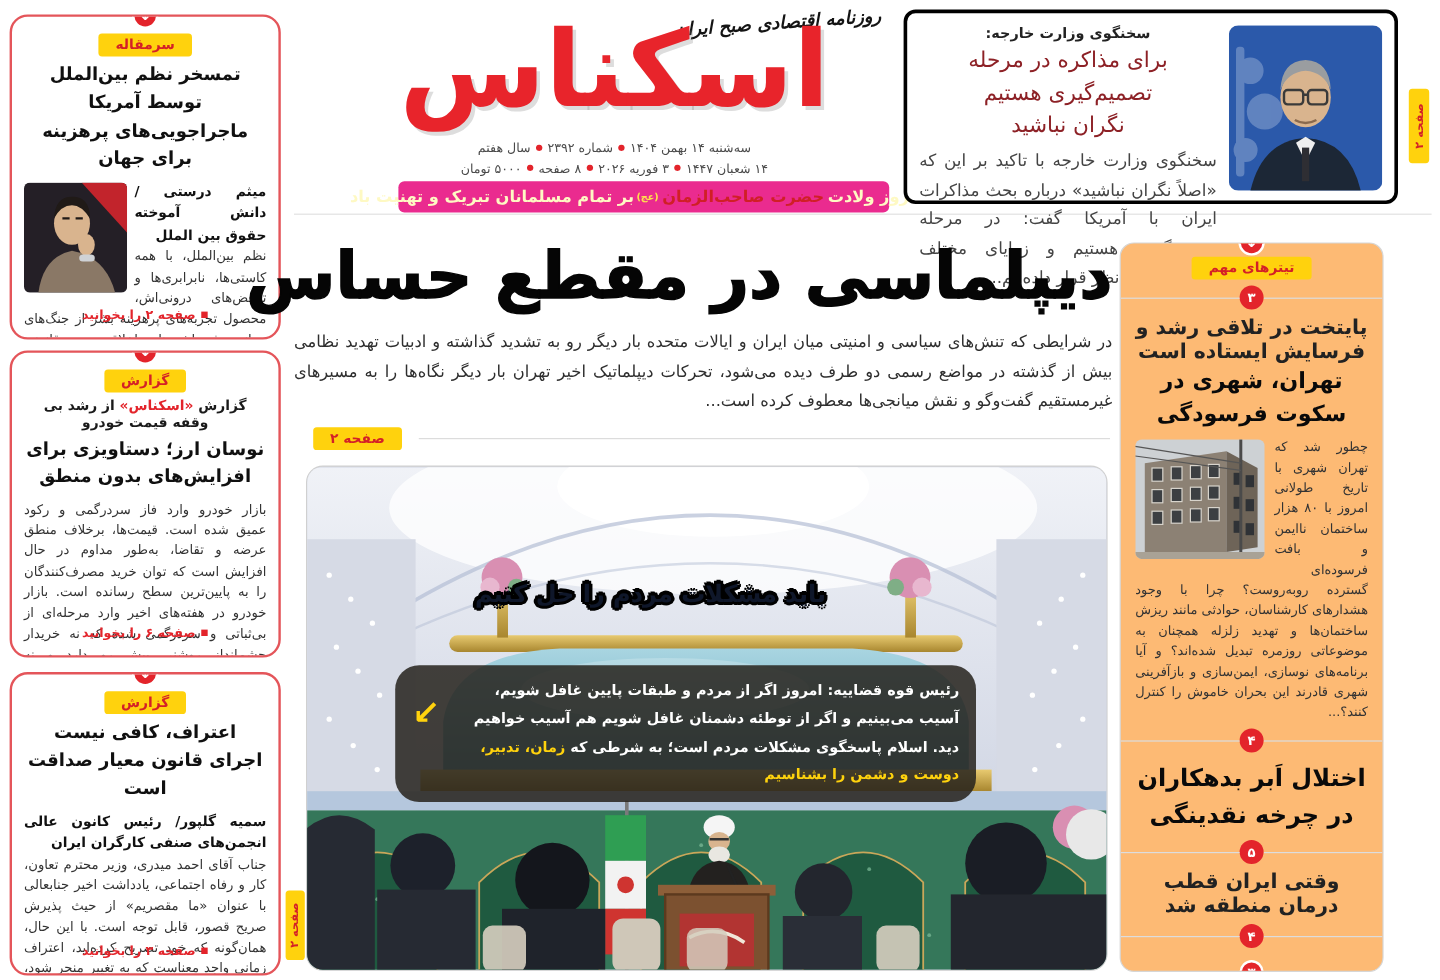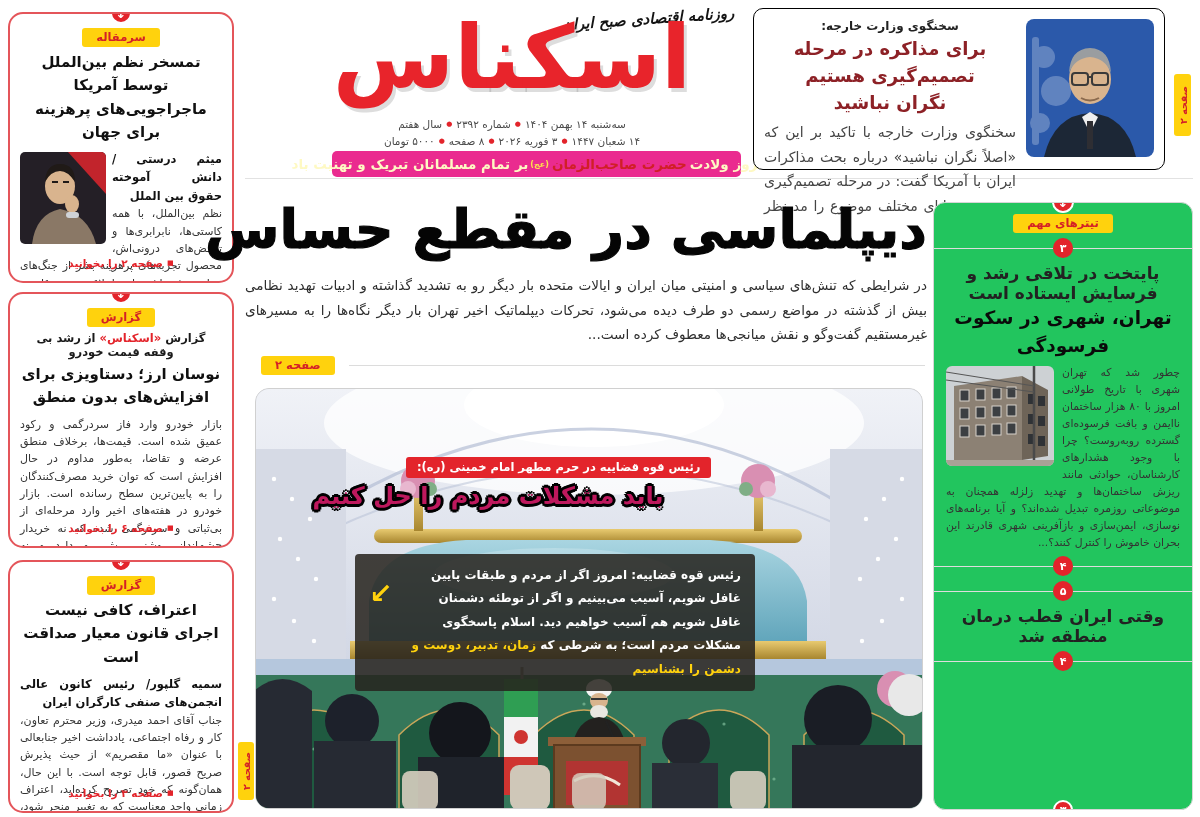--- a/index.html
+++ b/index.html
@@ -34,26 +34,26 @@
                font-size: 10.5px; color: #4a4a4a; line-height: 1.65; }
   .banner { position: absolute; left: 332px; top: 151px; width: 409px; height: 26px;
             background: #ea2b8f; border-radius: 5px; display: flex; align-items: center; justify-content: center;
             font-size: 13.5px; font-weight: bold; white-space: nowrap; }
   .banner .b-y { color: #fef9c3; }
   .banner .b-r { color: #d01f26; margin: 0 3px; }
   .banner .b-s { color: #ffe14c; font-size: 8px; vertical-align: super; margin-left: 2px; }
 
   
   #top-story { position: absolute; left: 753px; top: 8px; width: 412px; height: 162px;
-               border: 1px solid #000000; border-radius: 10px; background: #fff;
+               border: 3px solid #000000; border-radius: 10px; background: #fff;
                padding: 10px; display: flex; gap: 10px; }
   .ts-photo { flex: none; width: 128px; height: 138px; border-radius: 8px; overflow: hidden; }
   .ts-text { flex: 1; min-width: 0; }
   .ts-kicker { font-size: 12px; font-weight: bold; color: #222; text-align: center; }
-  .ts-headline { font-size: 18px; font-weight: bold; color: #8d2126; text-align: center; line-height: 1.5;
+  .ts-headline { font-size: 18px; font-weight: normal; color: #8d2126; text-align: center; line-height: 1.5;
                  margin: 2px 0 4px; white-space: pre-line; }
   .ts-body { font-size: 14px; color: #444; text-align: justify; line-height: 1.75; }
 
   .vtab { position: absolute; background: #ffd20d; border-radius: 3px; z-index: 6; }
   #vtab-top { left: 1174px; top: 74px; width: 17px; height: 62px; }
   #vtab-photo { left: 238px; top: 742px; width: 16px; height: 58px; }
   .vtab .vt { position: absolute; left: 50%; top: 50%; transform: translate(-50%,-50%) rotate(-90deg);
               white-space: nowrap; font-size: 9.5px; font-weight: bold; color: #d42027; }
 
   
@@ -81,33 +81,33 @@
   .lead-tagrow { position: relative; margin-top: 9px; height: 20px; }
   .lead-tagrow .ytag { position: absolute; left: 16px; top: 0; }
   .lead-tagrow .rule { position: absolute; left: 104px; right: 2px; top: 9px; height: 1px; background: #dcdcdc; }
 
   
   #photo { position: absolute; left: 255px; top: 388px; width: 668px; height: 421px;
            border-radius: 14px; overflow: hidden; border: 1px solid #d0d0d0; background: #c9cfdd; }
   #photo svg { display: block; }
   .ph-label { position: absolute; top: 68px; left: 150px; background: #e3242b; color: #fff;
               font-size: 11.5px; font-weight: bold; padding: 3px 11px 4px; border-radius: 3px; white-space: nowrap; }
-  .ph-title { position: absolute; top: 93px; left: 32px; width: 400px; text-align: center;
-              font-size: 24px; font-weight: bold; color: #be185d; white-space: nowrap;
+  .ph-title { position: absolute; top: 93px; left: 32px; width: 400px; 
+              font-size: 20px; font-weight: bold; color: #0f172a; white-space: nowrap;
               text-shadow: 2px 2px 0 #000, -2px 2px 0 #000, 2px -2px 0 #000, -2px -2px 0 #000,
                            0 3px 0 #000, 3px 0 0 #000, -3px 0 0 #000, 0 -3px 0 #000; }
-  .ph-quote { position: absolute; top: 165px; left: 73px; width: 400px; background: rgba(38,35,29,0.86);
-              border-radius: 4px; padding: 10px 14px; display: flex; gap: 12px; align-items: flex-start; margin-left: 26px; }
+  .ph-quote { position: absolute; top: 165px; left: 73px; width: 484px; background: rgba(38,35,29,0.86);
+              border-radius: 20px; padding: 10px 14px; display: flex; gap: 12px; align-items: flex-start; }
   .ph-quote .qtext { flex: 1; font-size: 12px; font-weight: bold; color: #fff; line-height: 1.95; text-align: right; }
   .ph-quote .qy { color: #ffd20d; }
   .ph-quote .arrow { flex: none; color: #ffd20d; font-size: 28px; font-weight: bold; line-height: 1; margin-top: 16px; }
 
   
-  #sidebar { position: absolute; left: 933px; top: 202px; width: 260px; height: 608px;
-             border: 1px solid #d6d6d6; border-radius: 12px; background: #22c55e;
+  #sidebar { position: absolute; left: 933px; top: 202px; width: 220px; height: 608px;
+             border: 1px solid #d6d6d6; border-radius: 12px; background: #fdba74;
              padding: 9px 12px; overflow: hidden; }
   .sb-h { font-weight: bold; color: #0a0a0a; text-align: center; white-space: pre-line; }
   .sb-h1 { font-size: 20px; line-height: 1.55; margin: 6px 0 4px; }
   .sb-kicker { font-size: 17px; font-weight: bold; color: #222; text-align: center; margin-top: 3px; }
   .sb-h2 { font-size: 18.5px; line-height: 1.5; margin: 1px 0 4px; }
   .sb-body { font-size: 10.8px; color: #333; text-align: justify; line-height: 1.58; }
   .sb-photo { float: left; width: 108px; height: 100px; border-radius: 6px; overflow: hidden; margin: 2px 8px 4px 0; }
   .sb-sep { display: flex; align-items: center; margin: 5px -12px; }
   .sb-sep::before, .sb-sep::after { content: ""; flex: 1; height: 1px; background: #ddd; }
   .num { width: 20px; height: 20px; border-radius: 50%; background: #e3242b; color: #fff;
@@ -329,21 +329,20 @@
       <rect x="256" y="376" width="40" height="45" rx="9" fill="#cfc7b8"></rect>
       <circle cx="432" cy="354" r="24" fill="#23262e"></circle>
         <rect x="398" y="374" width="66" height="47" fill="#2a2e37"></rect>
       <circle cx="584" cy="330" r="34" fill="#1a1d25"></circle>
         <rect x="538" y="356" width="130" height="65" fill="#23262e"></rect>
       <circle cx="655" cy="306" r="21" fill="#e8e8e8"></circle>
       <rect x="148" y="382" width="36" height="39" rx="8" fill="#d4ccbd" opacity="0.92"></rect>
       <rect x="318" y="384" width="34" height="37" rx="8" fill="#d4ccbd" opacity="0.85"></rect>
       <rect x="476" y="382" width="36" height="39" rx="8" fill="#d4ccbd" opacity="0.92"></rect>
     </svg>
-    <div class="ph-label">رئیس قوه قضاییه در حرم مطهر امام خمینی (ره):</div>
     <div class="ph-title">باید مشکلات مردم را حل کنیم</div>
     <div class="ph-quote">
       <div class="qtext"><span>رئیس قوه قضاییه: امروز اگر از مردم و طبقات پایین غافل شویم، آسیب می‌بینیم و اگر از توطئه دشمنان غافل شویم هم آسیب خواهیم دید. اسلام پاسخگوی مشکلات مردم است؛ به شرطی که </span><span class="qy">زمان، تدبیر، دوست و دشمن را بشناسیم</span></div>
       <div class="arrow">↙</div>
     </div>
   </div>
   <div class="vtab" id="vtab-photo">
     <span class="vt">صفحه ۲</span>
   </div>
 
@@ -391,20 +390,22 @@
           <rect x="0" y="94" width="108" height="6" fill="#a9a296"></rect>
         </svg>
       </div>
       <div class="sb-body">چطور شد که تهران شهری با تاریخ طولانی امروز با ۸۰ هزار ساختمان ناایمن و بافت فرسوده‌ای گسترده روبه‌روست؟ چرا با وجود هشدارهای کارشناسان، حوادثی مانند ریزش ساختمان‌ها و تهدید زلزله همچنان به موضوعاتی روزمره تبدیل شده‌اند؟ و آیا برنامه‌های نوسازی، ایمن‌سازی و بازآفرینی شهری قادرند این بحران خاموش را کنترل کنند؟...</div>
     </div>
     <div style="clear:both"></div>
     <div class="sb-sep">
         <span class="num">۴</span>
       </div>
 
+    <div class="sb-h sb-h1">اختلال اَبر بدهکاران
+در چرخه نقدینگی</div>
     <div class="sb-sep">
         <span class="num">۵</span>
       </div>
 
     <div class="sb-kicker">وقتی ایران قطب درمان منطقه شد</div>
     <div class="sb-sep">
         <span class="num">۴</span>
       </div>
 
     <div class="num sb-bottom">۳</div>

